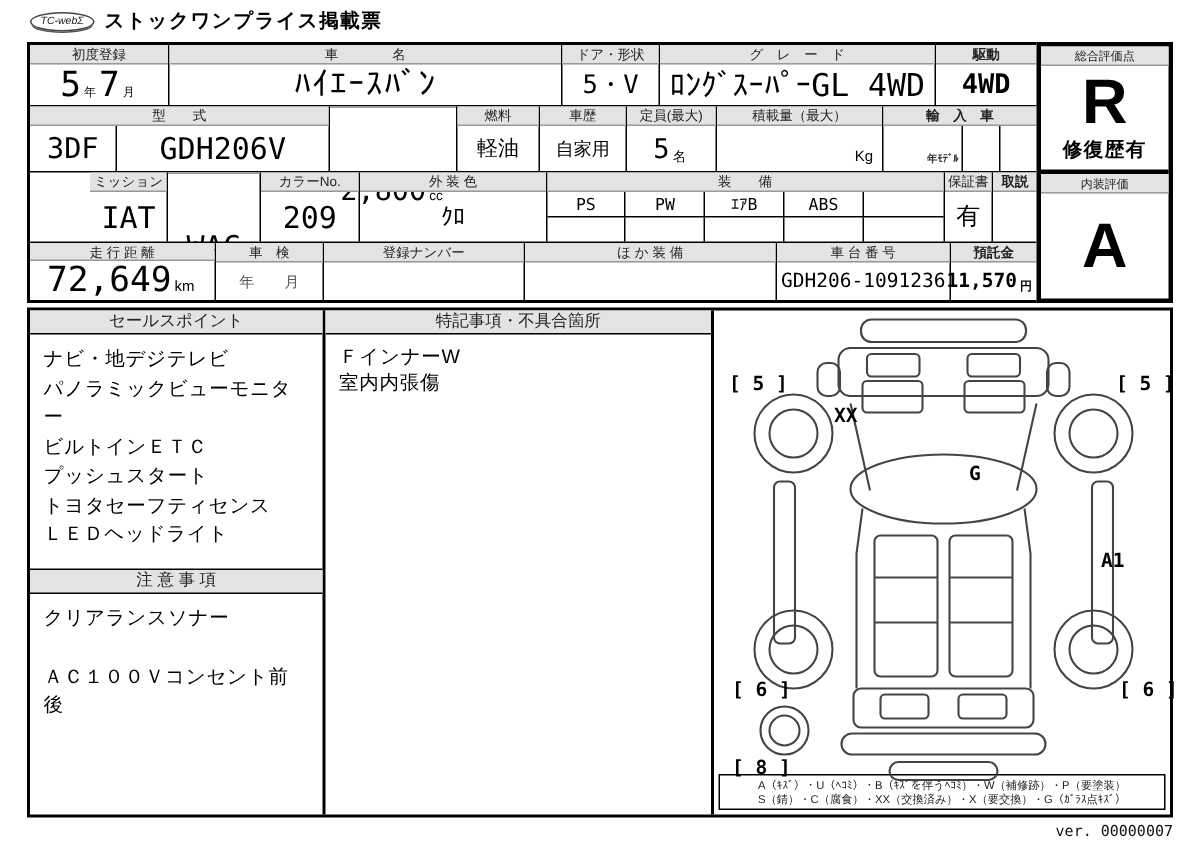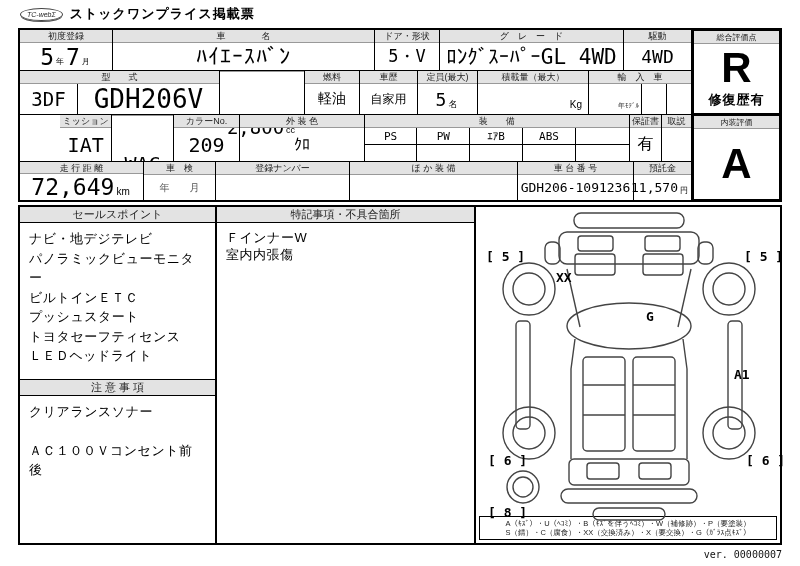--- a/index.html
+++ b/index.html
@@ -12,41 +12,41 @@
   .logo { font-size:7px; font-style:italic; border:1px solid #444; border-radius:50%;
     padding:2px 6px; letter-spacing:0; color:#222; box-shadow:0 2px 0 -1px #555; }
   .doc-title { font-size:13px; font-weight:bold; letter-spacing:1px; }
 
   
   .maintable { position:absolute; left:18px; top:28px; width:764px; display:flex; border:2px solid #000; background:#fff; }
   .tleft { width:671px; display:flex; flex-direction:column; }
   .trow { display:flex; border-bottom:1px solid #000; }
   .trow:last-child { border-bottom:none; }
   .cell { border-right:1px solid #000; display:flex; flex-direction:column; }
-  .cell.last { border-right:none; }
+  .cell.last { border-right:none;font-weight:bold; }
   .lbl { background:#e3e3e3; font-size:9px; color:#222; text-align:center; height:13px;
     line-height:13px; border-bottom:1px solid #999; white-space:nowrap; overflow:hidden; }
   .val { flex:1; display:flex; align-items:center; justify-content:center;
     font-family:"DejaVu Sans Mono","Liberation Mono",monospace; white-space:nowrap; }
   .unit { font-size:9px; align-self:flex-end; margin:0 2px 3px 2px; font-family:"Liberation Sans",sans-serif; }
 
   .r1 { height:41px; } .r2 { height:44px; } .r3 { height:47px; } .r4 { height:38px; }
 
   
   .c-reg{width:93px;} .c-name{width:262px;} .c-door{width:65px;} .c-grade{width:184px;} .c-drive{width:67px; border-right:none;}
   .v-reg{font-size:23px;} .v-reg .unit{font-size:8px;}
   .v-name{font-size:22px; letter-spacing:1px;}
   .v-door{font-size:17px;} .v-grade{font-size:21px;} .v-drive{font-size:18px;}
 
   
   .c-model{width:200px;} .c-disp{width:85px;gap:44px;} .c-fuel{width:55px;} .c-hist{width:58px;}
   .c-cap{width:60px;} .c-load{width:111px;} .c-import{width:102px; border-right:none;}
   .v-model{flex-direction:row; padding:0; align-items:stretch;}
   .v-model .mprefix{width:58px; border-right:1px solid #000; display:flex; align-items:center; justify-content:center; font-size:19px;}
-  .v-model .mval{flex:1; display:flex; align-items:center; justify-content:center; font-size:26px;}
+  .v-model .mval{flex:1; display:flex; align-items:center; justify-content:center; font-size:20px;}
   .v-disp{font-size:19px;} .v-fuel{font-size:14px; font-family:"Liberation Sans",sans-serif;}
   .v-hist{font-size:12px; font-family:"Liberation Sans",sans-serif;}
   .v-cap{font-size:18px;}
   .v-load{justify-content:flex-end;} .v-load .unit{font-size:10px; margin:0 6px 4px 0;}
   .v-import{flex-direction:row; padding:0; align-items:stretch;}
   .v-import .imodel{flex:1; display:flex; align-items:flex-end; justify-content:flex-end; font-size:7px; padding:0 2px 3px 0; color:#333;}
   .v-import .isub{width:25px; border-left:1px solid #000;}
 
   
   .c-miss{width:58px;margin-left:40px;} .c-air{width:68px;gap:36px;} .c-colno{width:74px;} .c-excol{width:138px;}

